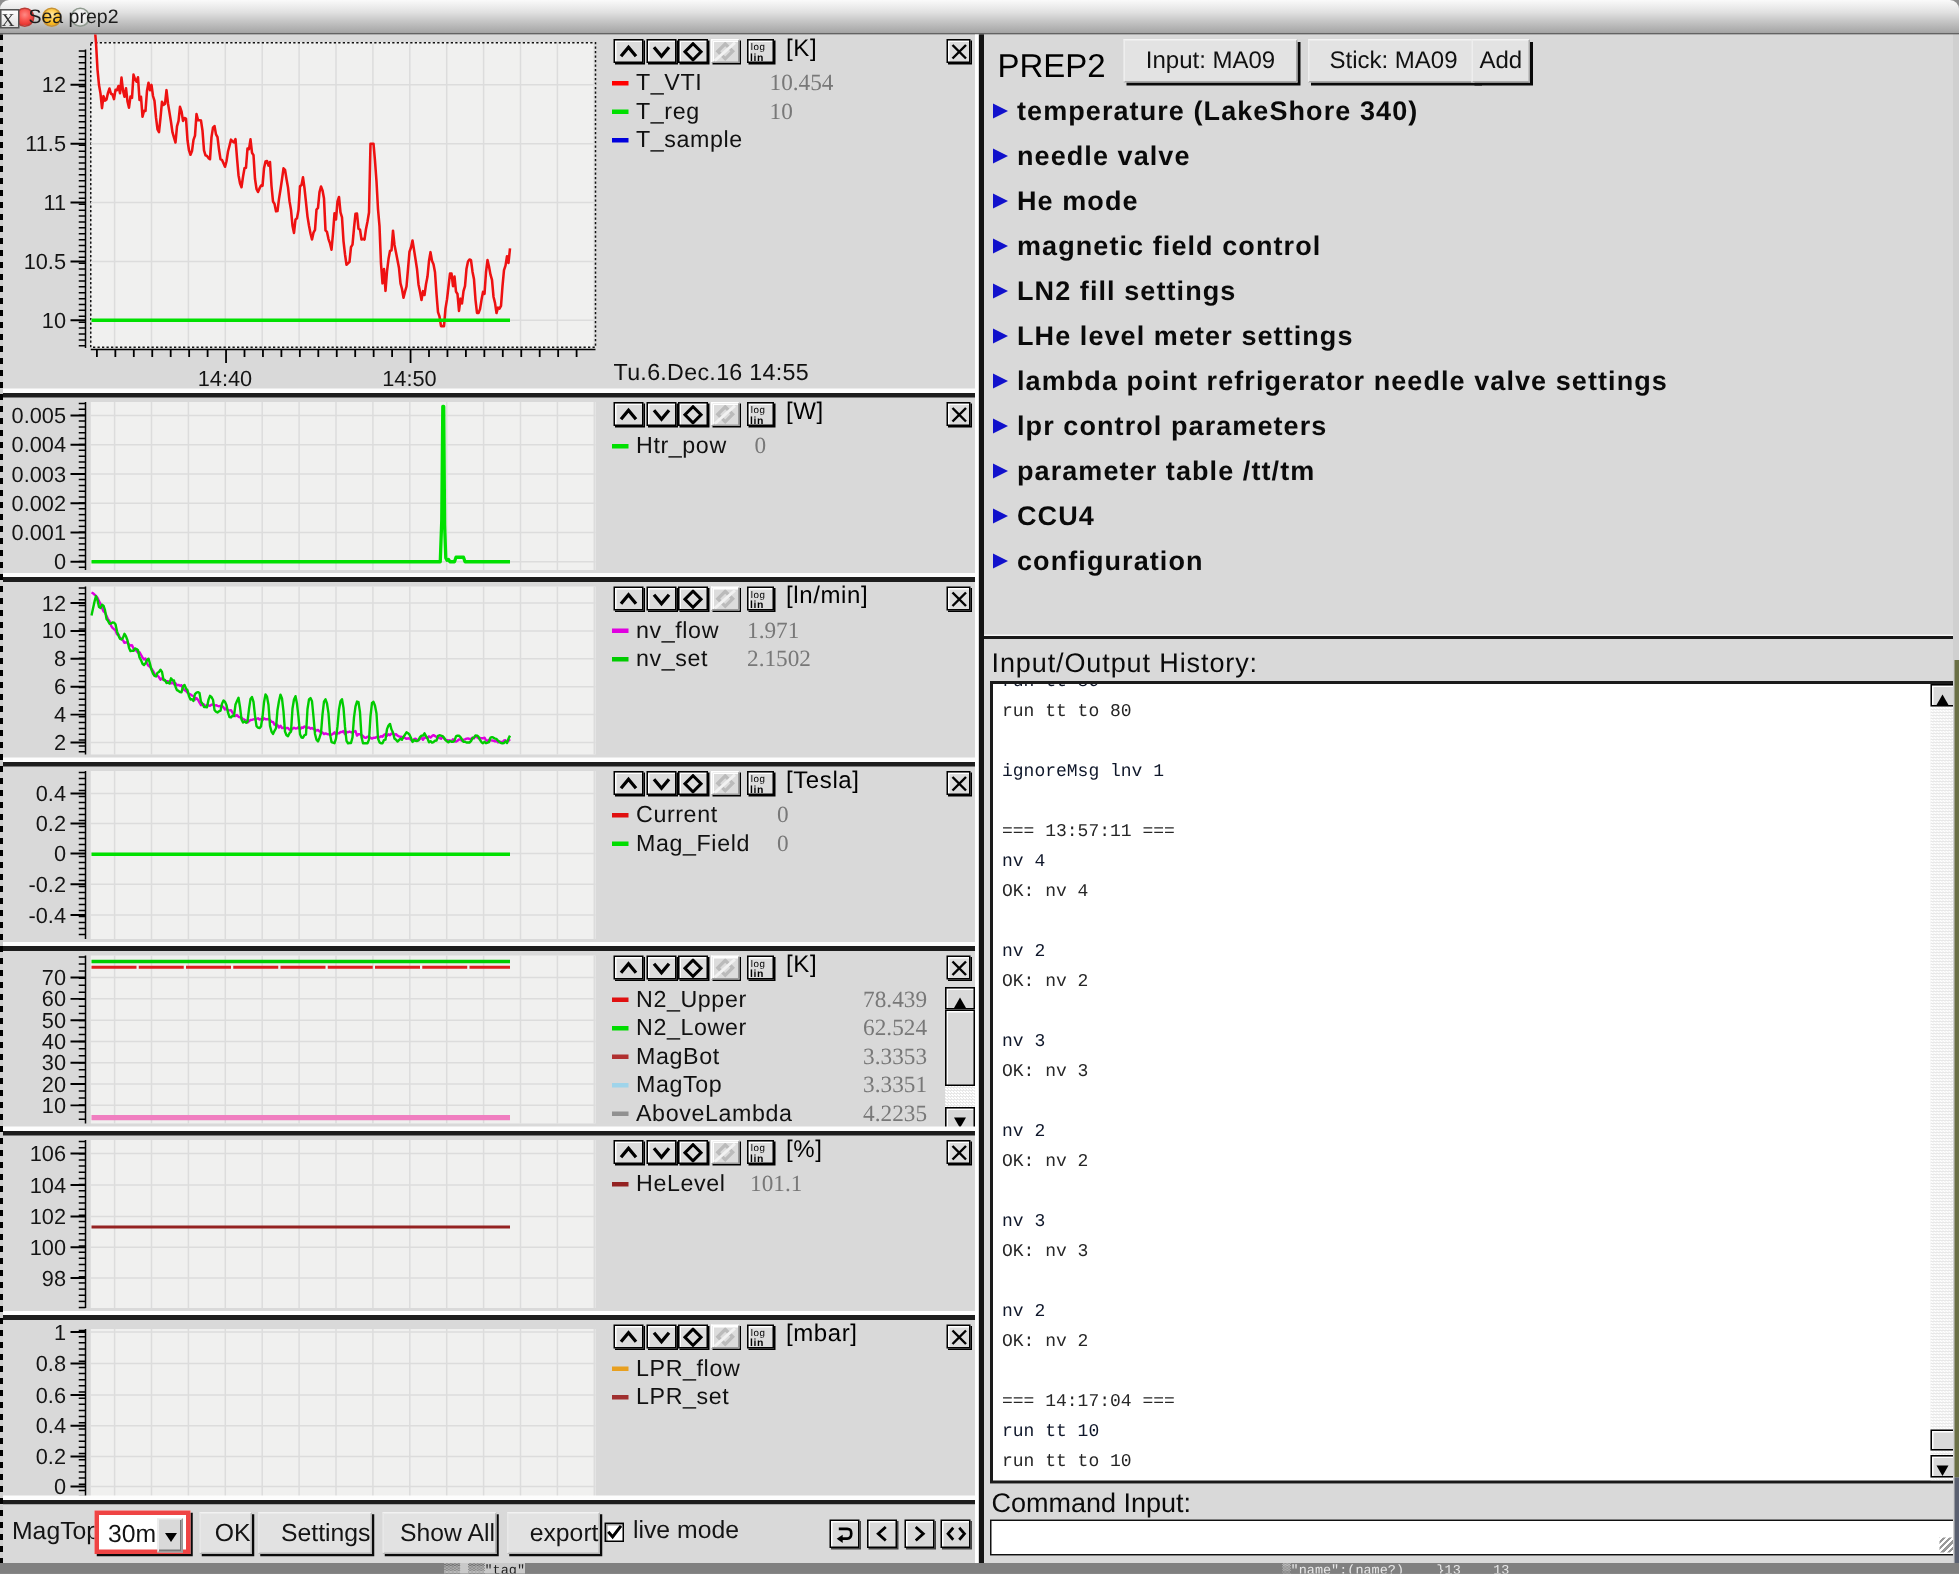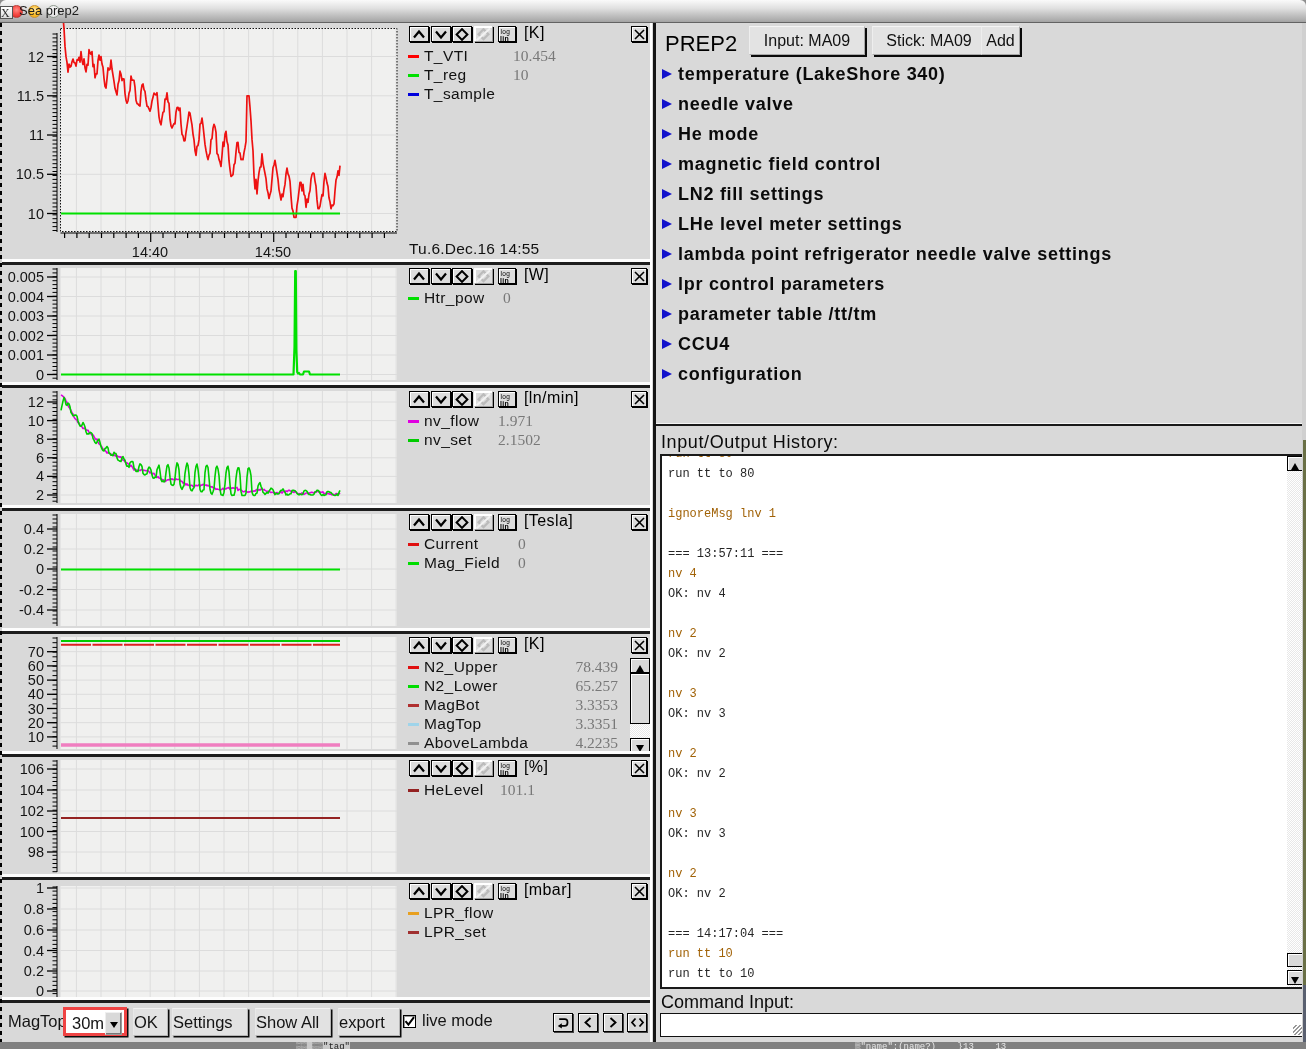--- a/index.html
+++ b/index.html
@@ -42,21 +42,21 @@
 .litem { position:absolute; left:10px; height:19px; white-space:nowrap; }
 .ldash { display:inline-block; width:11px; height:3.5px; vertical-align:3px; margin-right:5px;}
 .lval { position:absolute; font-family:Liberation Serif, serif; font-size:15.5px; letter-spacing:0; color:#787878; top:0px;}
 .ldate { position:absolute; left:11px; top:217px; font-size:15.5px; letter-spacing:0.2px; color:#111; }
 
 #l5sb { position:absolute; left:232px; top:24px; width:20px; height:96px; }
 
 #ctrlbar { position:absolute; left:0; top:980px; width:653px; height:39px; background:#d9d9d9; font-size:16.5px; color:#141414;}
 #ctrlbar .lab { position:absolute; top:9px; }
 .tkbtn { position:absolute; background:#e2e2e2; border:1px solid #b5b5b5; border-top-color:#f2f2f2; border-left-color:#e8e8e8;
-  box-shadow:1.5px 1.5px 0 #0a0a0a; text-align:left; font-size:16.5px; color:#141414; }
+  box-shadow:1.5px 1.5px 0 #0a0a0a; text-align:right; font-size:16.5px; color:#141414; }
 #combo { position:absolute; left:63px; top:4px; width:64px; height:29px; background:#fff; border:3px solid #ef4444;
   box-shadow:1.5px 1.5px 0 #0a0a0a; font-size:16.5px; }
 #combo .cv { position:absolute; left:6px; top:4px; }
 #combo .ca { position:absolute; right:2px; top:2px; width:17px; height:23px; background:#d9d9d9;
   border:1px solid #9a9a9a; border-top-color:#f0f0f0; border-left-color:#eee; box-shadow:inset -1px -1px 0 #777; }
 #combo .ca:after { content:""; position:absolute; left:4px; top:9px; border:4.5px solid transparent; border-top:6px solid #000; }
 .navb { position:absolute; top:10px; width:20px; height:19px; background:#d9d9d9; border:1px solid #000;
   box-shadow:inset 1px 1px 0 #fff, 1px 1px 0 #444; }
 #cbx { position:absolute; left:403px; top:12px; width:13px; height:13px; background:#fff; border:1px solid #000; box-shadow:inset 1px 1px 0 #999;}
 
@@ -64,21 +64,21 @@
 .hbtn { position:absolute; top:3px; height:29px; background:#e3e3e3; border:1px solid #a9a9a9; border-top-color:#f4f4f4; border-left-color:#eee;
   box-shadow:2px 2px 0 #0a0a0a; font-size:16px; color:#111; text-align:center; }
 .tri { position:absolute; left:6px; width:0; height:0; border-style:solid;
   border-width:5.5px 0 5.5px 10px; border-color:transparent transparent transparent #1111cc; }
 .pitem { position:absolute; left:22px; font-size:18px; letter-spacing:0.72px; font-weight:bold; color:#0a0a0a; white-space:nowrap;}
 #hdivider { position:absolute; left:0px; top:400px; width:646px; height:4px; background:linear-gradient(#f5f5f5 0 1px,#191919 1px 3.2px,#d9d9d9 3.2px); }
 #hist-label { position:absolute; left:5px; top:409px; font-size:18px; letter-spacing:0.6px; color:#0a0a0a; }
 #histbox { position:absolute; left:4px; top:431px; width:645px; height:535px; background:#fff;
   border:2px solid #1a1a1a; border-right-width:2px; overflow:hidden; }
 #histtext { position:absolute; left:6px; top:-12px; font-family:Liberation Mono, monospace; font-size:12px; line-height:20px; color:#262626; white-space:pre; }
-#histtext .b { color:#a16207; }
+#histtext .b { color:#0f172a; }
 #histsb { position:absolute; right:0px; top:0px; width:16px; height:531px;
   background-image:repeating-conic-gradient(#fff 0% 25%, #e8e8e8 25% 50%); background-size:2px 2px; }
 .sbarrow { position:absolute; left:0px; width:16px; height:15px; background:#d9d9d9; border:1px solid #000;
   box-shadow:inset 1px 1px 0 #fff; }
 .sbarrow:after { content:""; position:absolute; left:3px; border:4.5px solid transparent; }
 #sbup:after { top:2px; border-bottom:7px solid #000; }
 #sbdn:after { top:6px; border-top:7px solid #000; }
 #cmd-label { position:absolute; left:5px; top:969px; font-size:18px; color:#0a0a0a; }
 #cmdbox { position:absolute; left:4px; top:990px; width:646px; height:24px; background:#fff; border:1.5px solid #111; }
 #grip { position:absolute; right:1px; bottom:1px; width:11px; height:10px;
@@ -803,21 +803,21 @@
           </div>
         </div>
         <div class="unit">[K]</div>
         <div class="lx">
           <svg width="11" height="11" viewBox="0 0 11 11">
             <line x1="1" y1="1" x2="10" y2="10" stroke="#000" stroke-width="1.6"></line>
             <line x1="10" y1="1" x2="1" y2="10" stroke="#000" stroke-width="1.6"></line>
           </svg>
         </div>
         <div class="litem" style="top:24px"><span class="ldash" style="background:#e01010"></span>N2_Upper<span class="lval" style="left:114px;width:96px;text-align:right">78.439</span></div>
-        <div class="litem" style="top:43px"><span class="ldash" style="background:#00dd00"></span>N2_Lower<span class="lval" style="left:114px;width:96px;text-align:right">65.257</span></div>
+        <div class="litem" style="top:43px"><span class="ldash" style="background:#00dd00"></span>N2_Lower<span class="lval" style="left:114px;width:96px;text-align:right">62.524</span></div>
         <div class="litem" style="top:62px"><span class="ldash" style="background:#b03030"></span>MagBot<span class="lval" style="left:114px;width:96px;text-align:right">3.3353</span></div>
         <div class="litem" style="top:81px"><span class="ldash" style="background:#9fd4ea"></span>MagTop<span class="lval" style="left:114px;width:96px;text-align:right">3.3351</span></div>
         <div class="litem" style="top:100px"><span class="ldash" style="background:#909090"></span>AboveLambda<span class="lval" style="left:114px;width:96px;text-align:right">4.2235</span></div>
         <div id="l5sb">
           <div class="sbarrow" id="sbup5" style="top:0"></div>
           <div id="l5thumb"></div>
           <div class="sbarrow" id="sbdn5" style="top:80px"></div>
         </div>
       </div>
 <div class="legend" style="top:734px">

